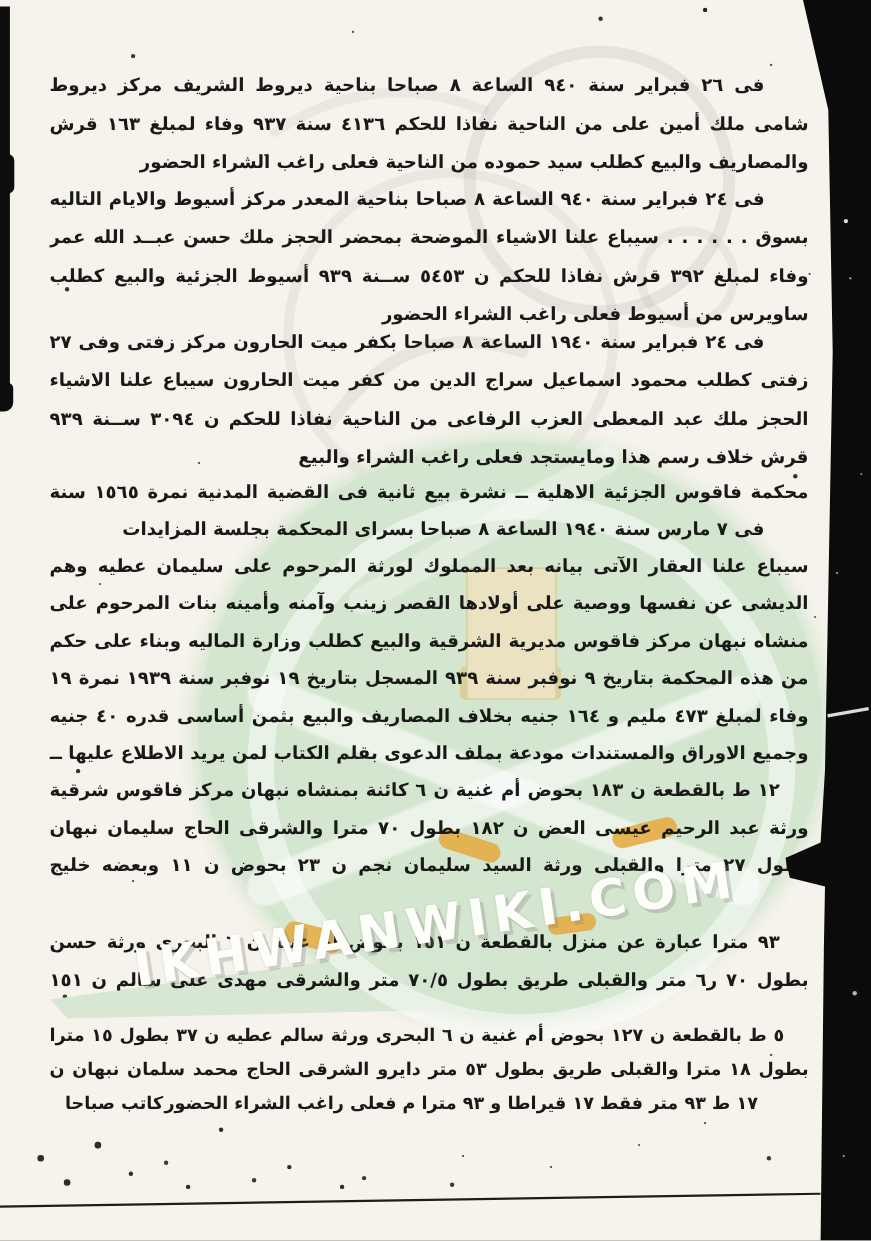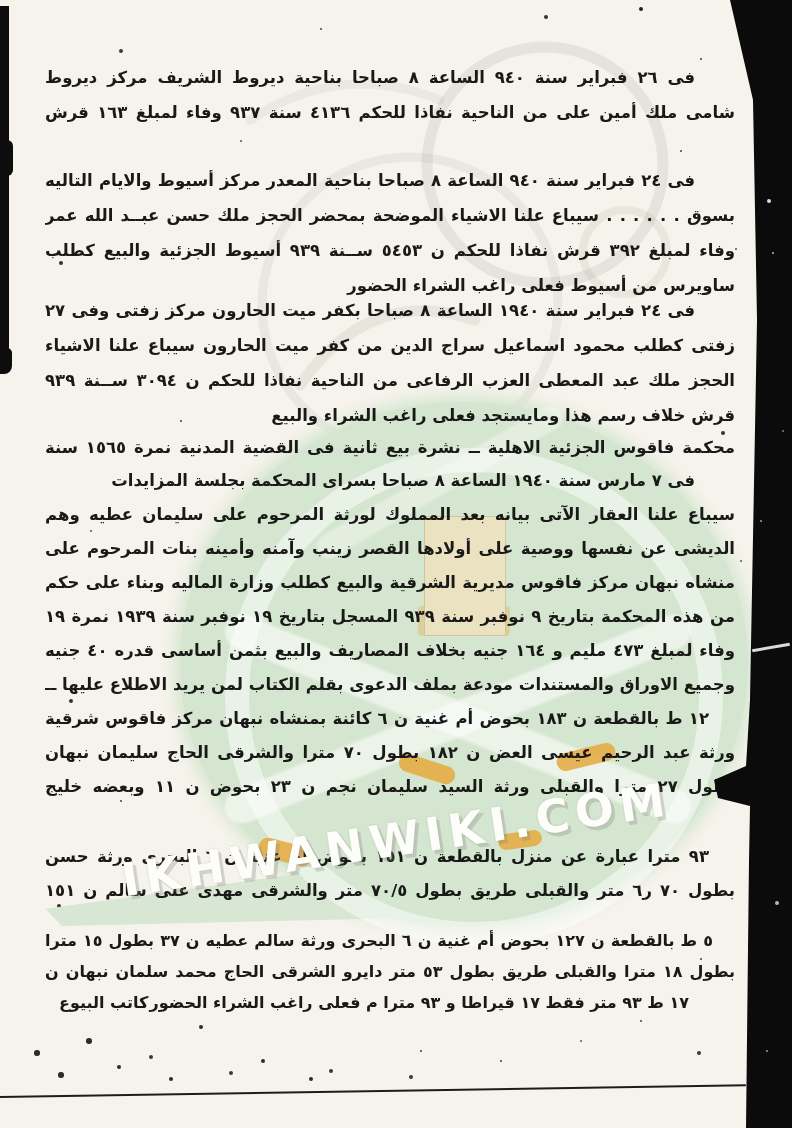--- a/index.html
+++ b/index.html
@@ -102,20 +102,21 @@
   <div class="wm-hilt h1"></div>
   <div class="wm-hilt h2"></div>
   <div class="wm-hilt h3"></div>
   <div class="wm-hilt h4"></div>
 
   <div class="doc">
 
     <div class="para" style="top:60px">
       <div class="line fill ind">فى ٢٦ فبراير سنة ٩٤٠ الساعة ٨ صباحا بناحية ديروط الشريف مركز ديروط سيباع علنا أذره</div>
       <div class="line fill">شامى ملك أمين على من الناحية نفاذا للحكم ٤١٣٦ سنة ٩٣٧ وفاء لمبلغ ١٦٣ قرش قيمة المحكوم به</div>
+      <div class="line">والمصاريف والبيع كطلب سيد حموده من الناحية فعلى راغب الشراء الحضور</div>
     </div>
 
     <div class="para" style="top:163px">
       <div class="line fill ind">فى ٢٤ فبراير سنة ٩٤٠ الساعة ٨ صباحا بناحية المعدر مركز أسيوط والايام التاليه وفى ٢٥ منه</div>
       <div class="line fill">بسوق . . . . . . سيباع علنا الاشياء الموضحة بمحضر الحجز ملك حسن عبــد الله عمر من الناحية</div>
       <div class="line fill">وفاء لمبلغ ٣٩٢ قرش نفاذا للحكم ن ٥٤٥٣ ســنة ٩٣٩ أسيوط الجزئية والبيع كطلب اسحق افنــدى</div>
       <div class="line">ساويرس من أسيوط فعلى راغب الشراء الحضور</div>
     </div>
 
     <div class="para" style="top:293px">
@@ -145,21 +146,21 @@
     <div class="para tight" style="top:840px">
       <div class="line fill" style="padding-right:26px">٩٣ مترا عبارة عن منزل بالقطعة ن ١٥١ بحوض أم غنيه ن ٦ البحرى ورثة حسن علاوى ن ١٥١</div>
       <div class="line fill">بطول ٧٠ ر٦ متر والقبلى طريق بطول ٧٠/٥ متر والشرقى مهدى على سالم ن ١٥١ بطول ١٥ متر</div>
     </div>
 
     <div class="para tighter" style="top:925px">
       <div class="line fill" style="padding-right:22px">٥ ط بالقطعة ن ١٢٧ بحوض أم غنية ن ٦ البحرى ورثة سالم عطيه ن ٣٧ بطول ١٥ مترا والغربى شرحه</div>
       <div class="line fill">بطول ١٨ مترا والقبلى طريق بطول ٥٣ متر دايرو الشرقى الحاج محمد سلمان نبهان ن ١٣٦ بطول ١٦ مترا</div>
       <div class="line closing">
         <span>١٧ ط ٩٣ متر فقط ١٧ قيراطا و ٩٣ مترا م فعلى راغب الشراء الحضور</span>
-        <span>كاتب البيوع</span>
+        <span>كاتب صباحا</span>
       </div>
     </div>
 
   </div>
 
   <div class="wm-site">IKHWANWIKI.COM</div>
 
   <div class="band-right"></div>
   <div class="band-right-specks"></div>
   <div class="band-crack"></div>

